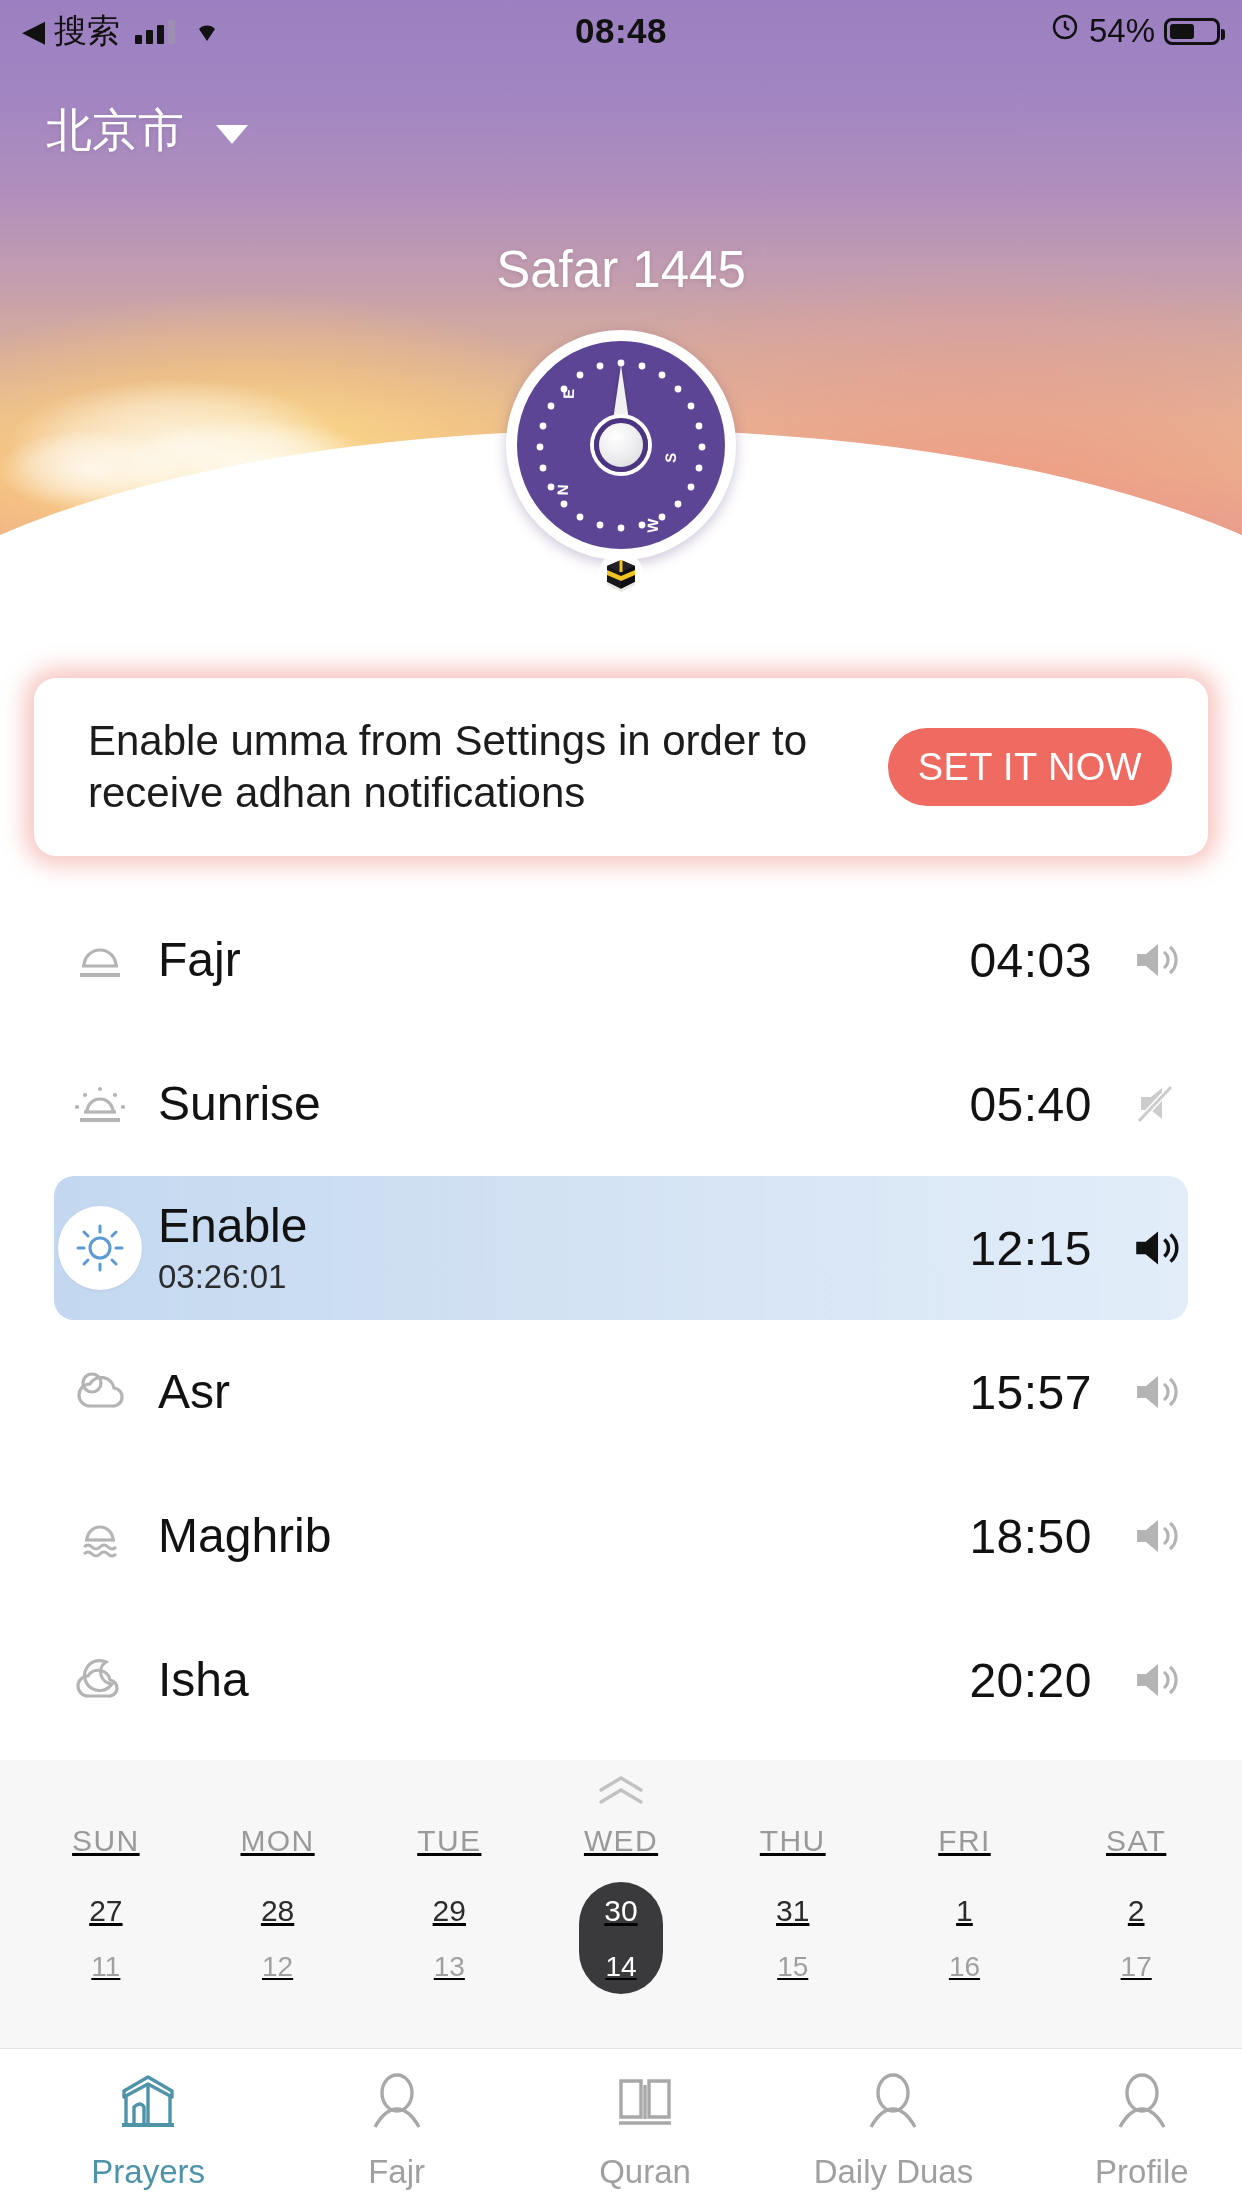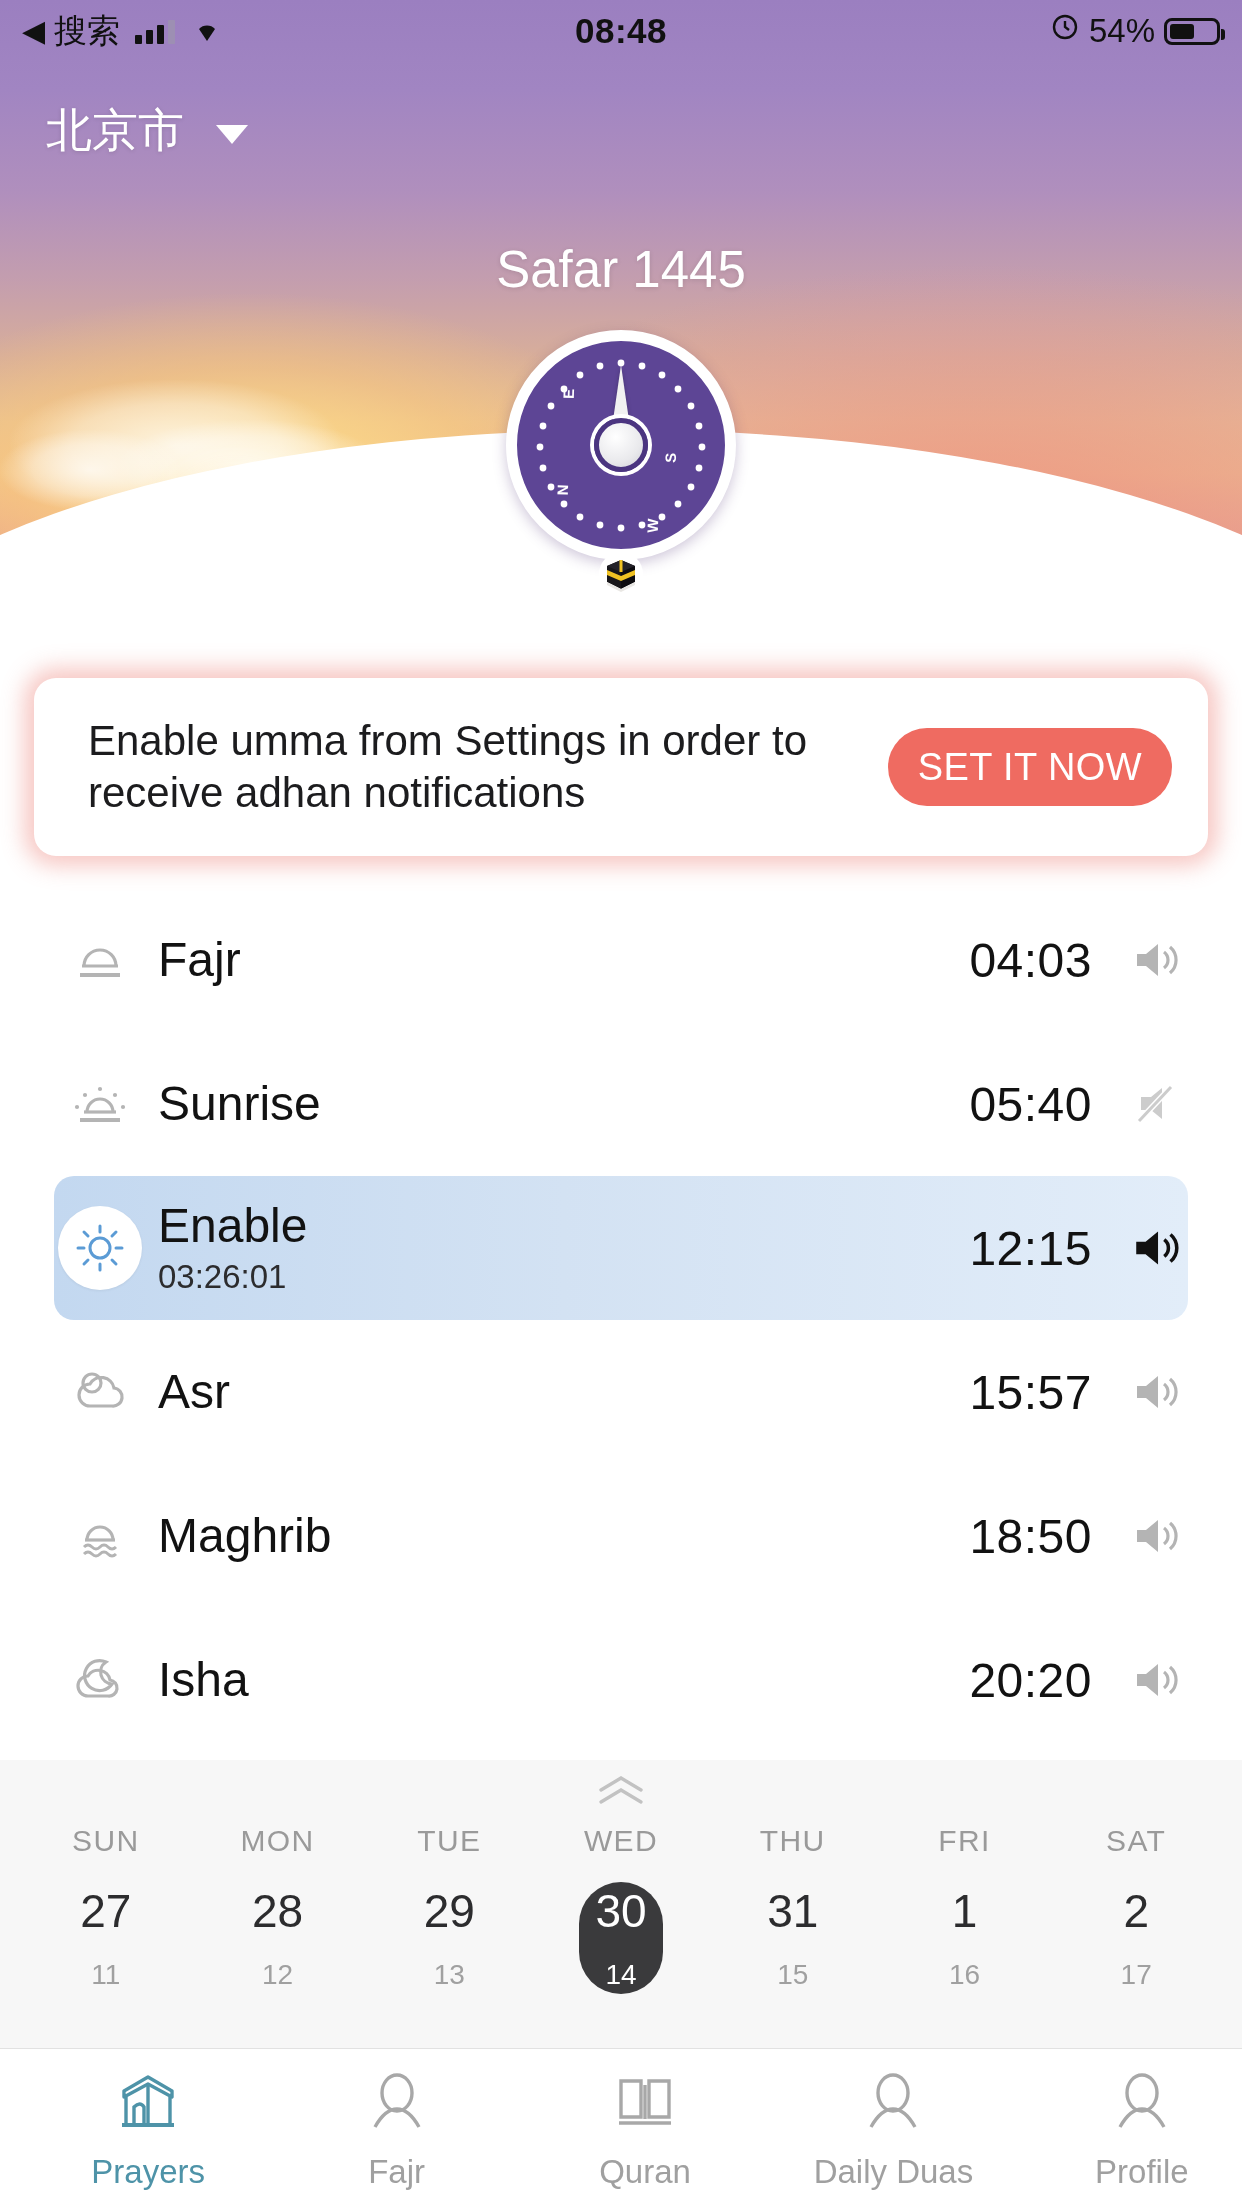--- a/index.html
+++ b/index.html
@@ -184,37 +184,38 @@
   .icon-circle {
     width: 84px; height: 84px; border-radius: 50%; background: #fff;
     display: flex; align-items: center; justify-content: center;
     box-shadow: 0 1px 3px rgba(0,0,0,.06);
   }
 
   
   .calendar {
     position: absolute; left: 0; top: 1760px; width: 1242px; height: 288px;
     background: #f7f7f7;
+    text-decoration: underline;
   }
   .cal-handle {
     width: 100%; display: flex; justify-content: center; padding-top: 14px; height: 58px;
   }
   .cal-grid { display: flex; padding: 6px 20px 0; }
   .cal-col { flex: 1; text-align: center; }
   .cal-dow { font-size: 30px; color: #9a9a9a; letter-spacing: 1.4px; }
   .cal-daywrap {
     margin-top: 22px; display: flex; flex-direction: column; align-items: center;
     justify-content: center; height: 116px;
   }
   .cal-pill {
     width: 84px; height: 112px; border-radius: 56px;
     display: flex; flex-direction: column; align-items: center; justify-content: center;
   }
   .cal-pill.sel { background: #3a3a3c; }
-  .cal-num { font-size: 46px; color: #2c2c2e; line-height: 1; }
+  .cal-num { font-size: 30px; color: #2c2c2e; line-height: 1; }
   .cal-sub { font-size: 28px; color: #a0a0a0; margin-top: 27px; line-height: 1; }
   .cal-pill.sel .cal-num { color: #ffffff; }
   .cal-pill.sel .cal-sub { color: #ffffff; }
 
   
   .tabbar {
     position: absolute; left: 0; bottom: 0; width: 1242px; height: 160px;
     background: #ffffff; border-top: 1px solid #e2e2e2;
     display: flex; align-items: flex-start; padding-top: 18px;
   }

